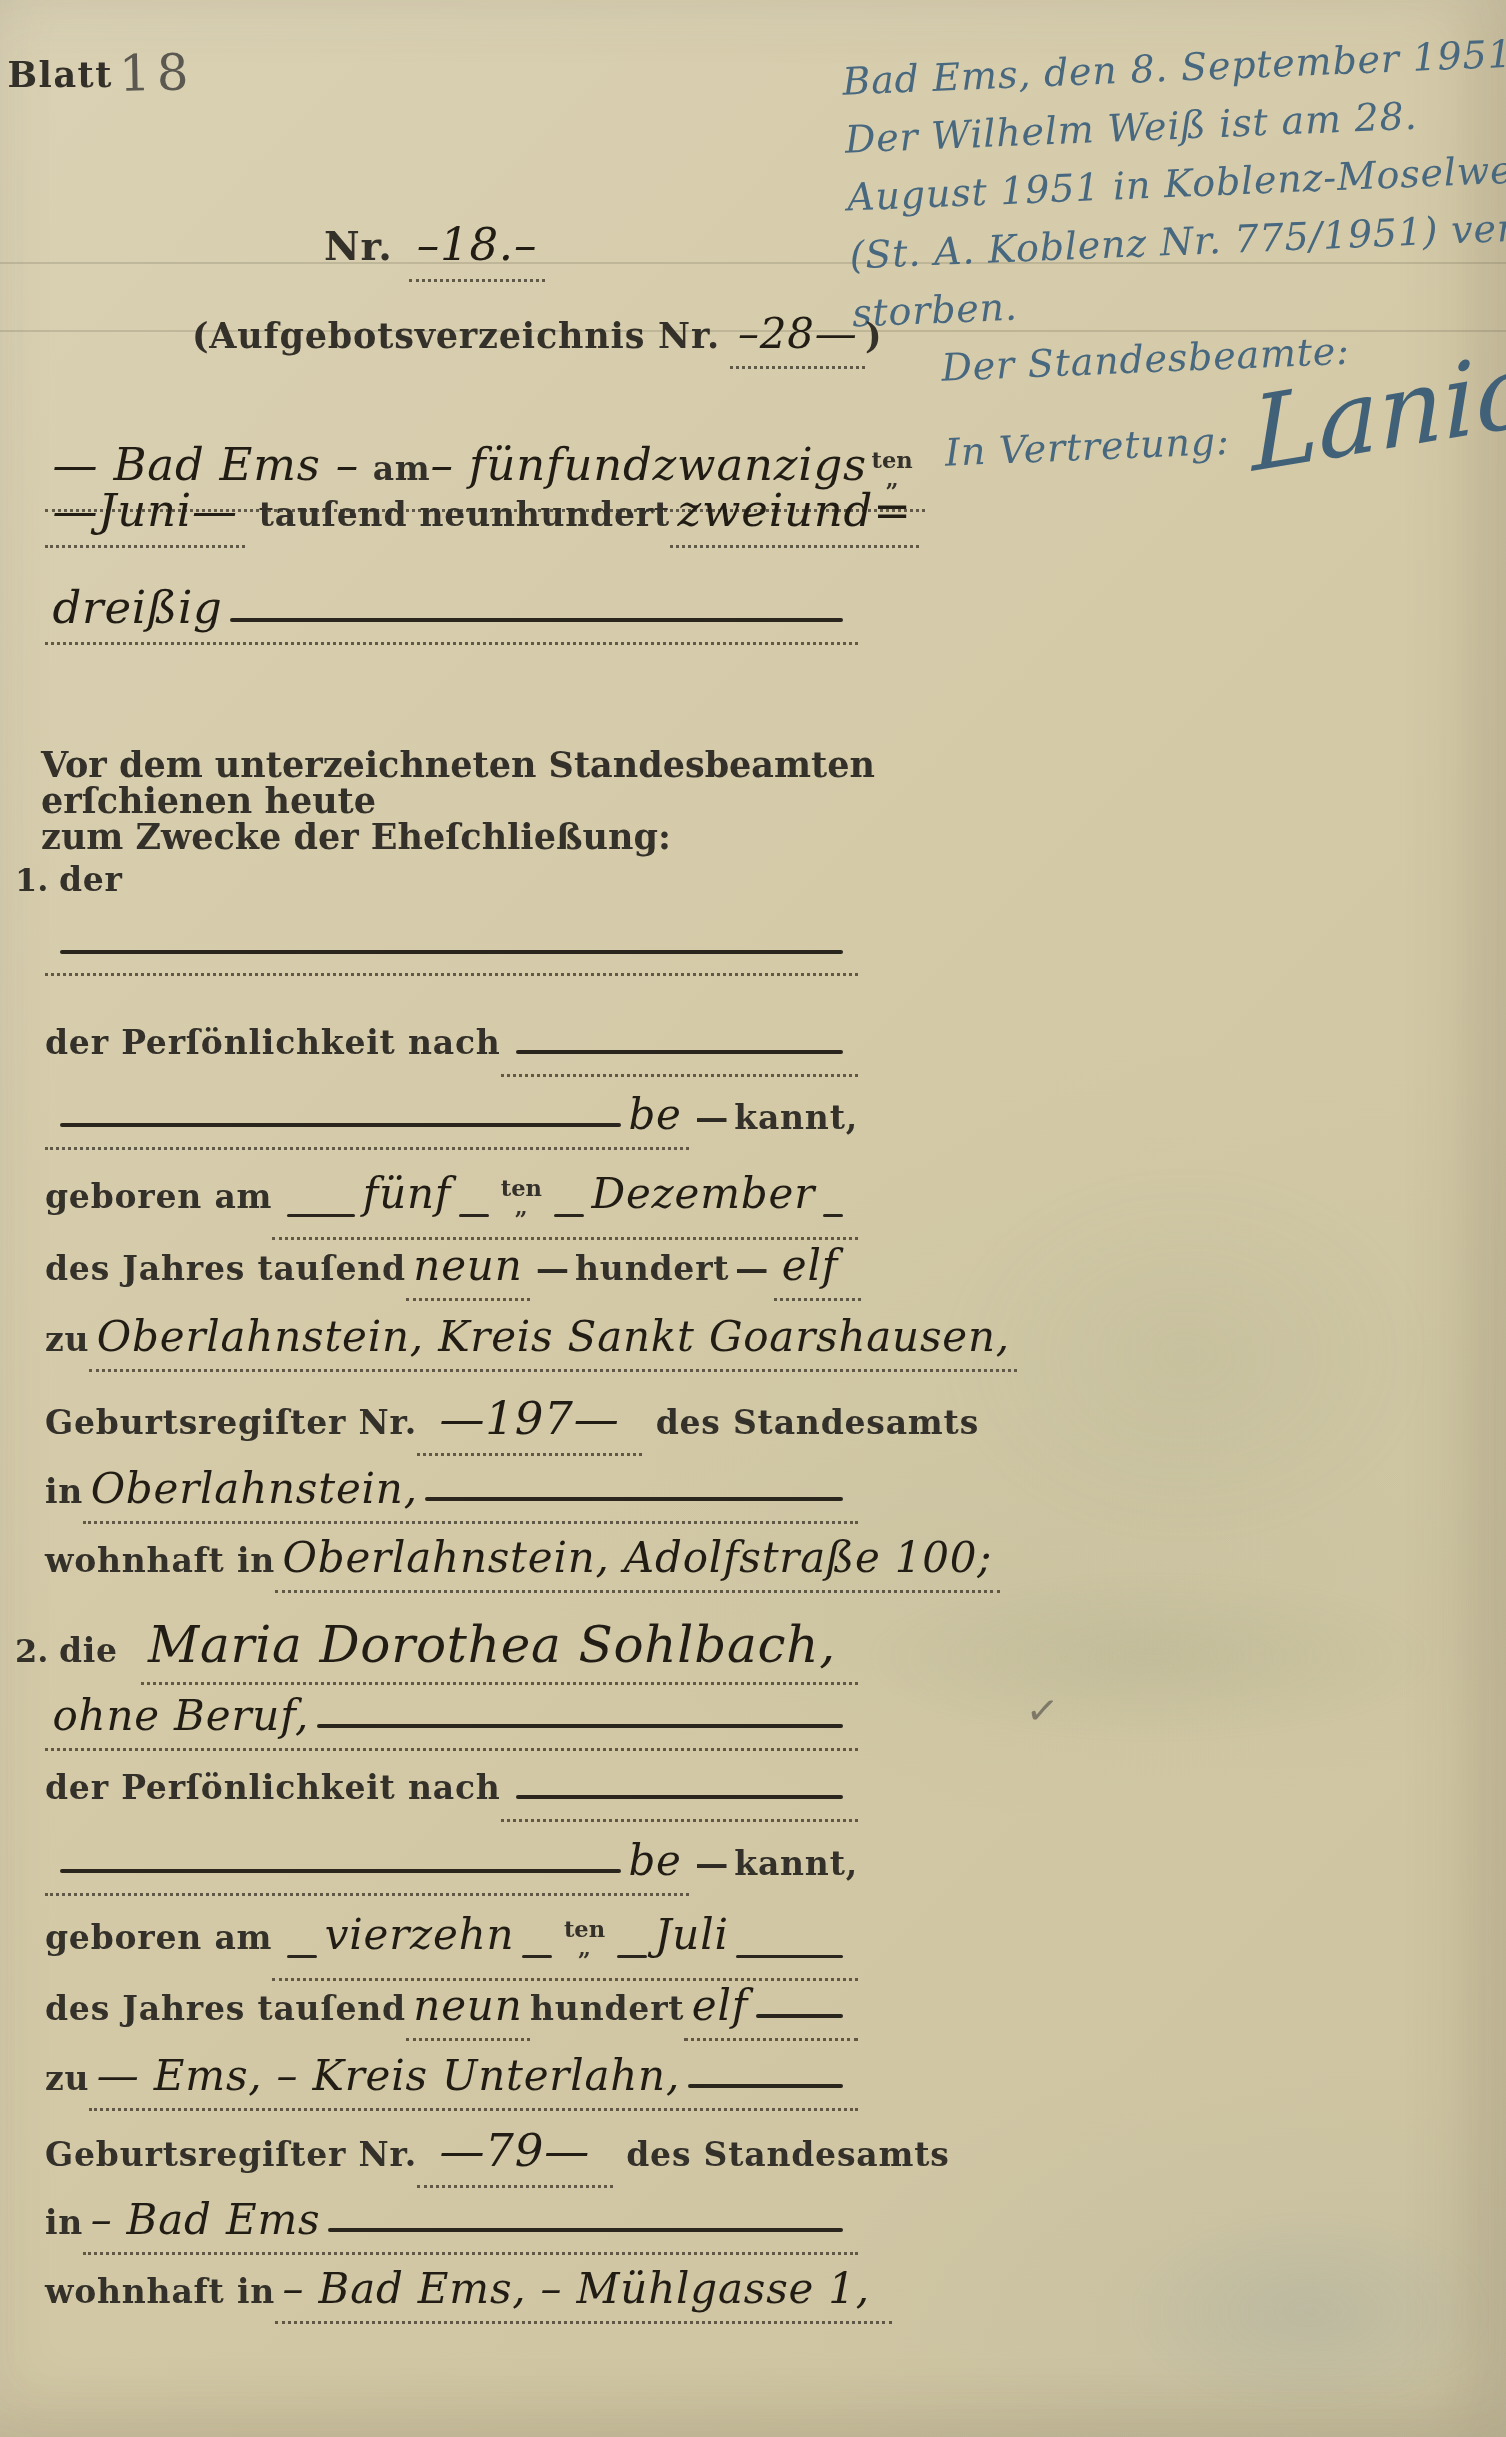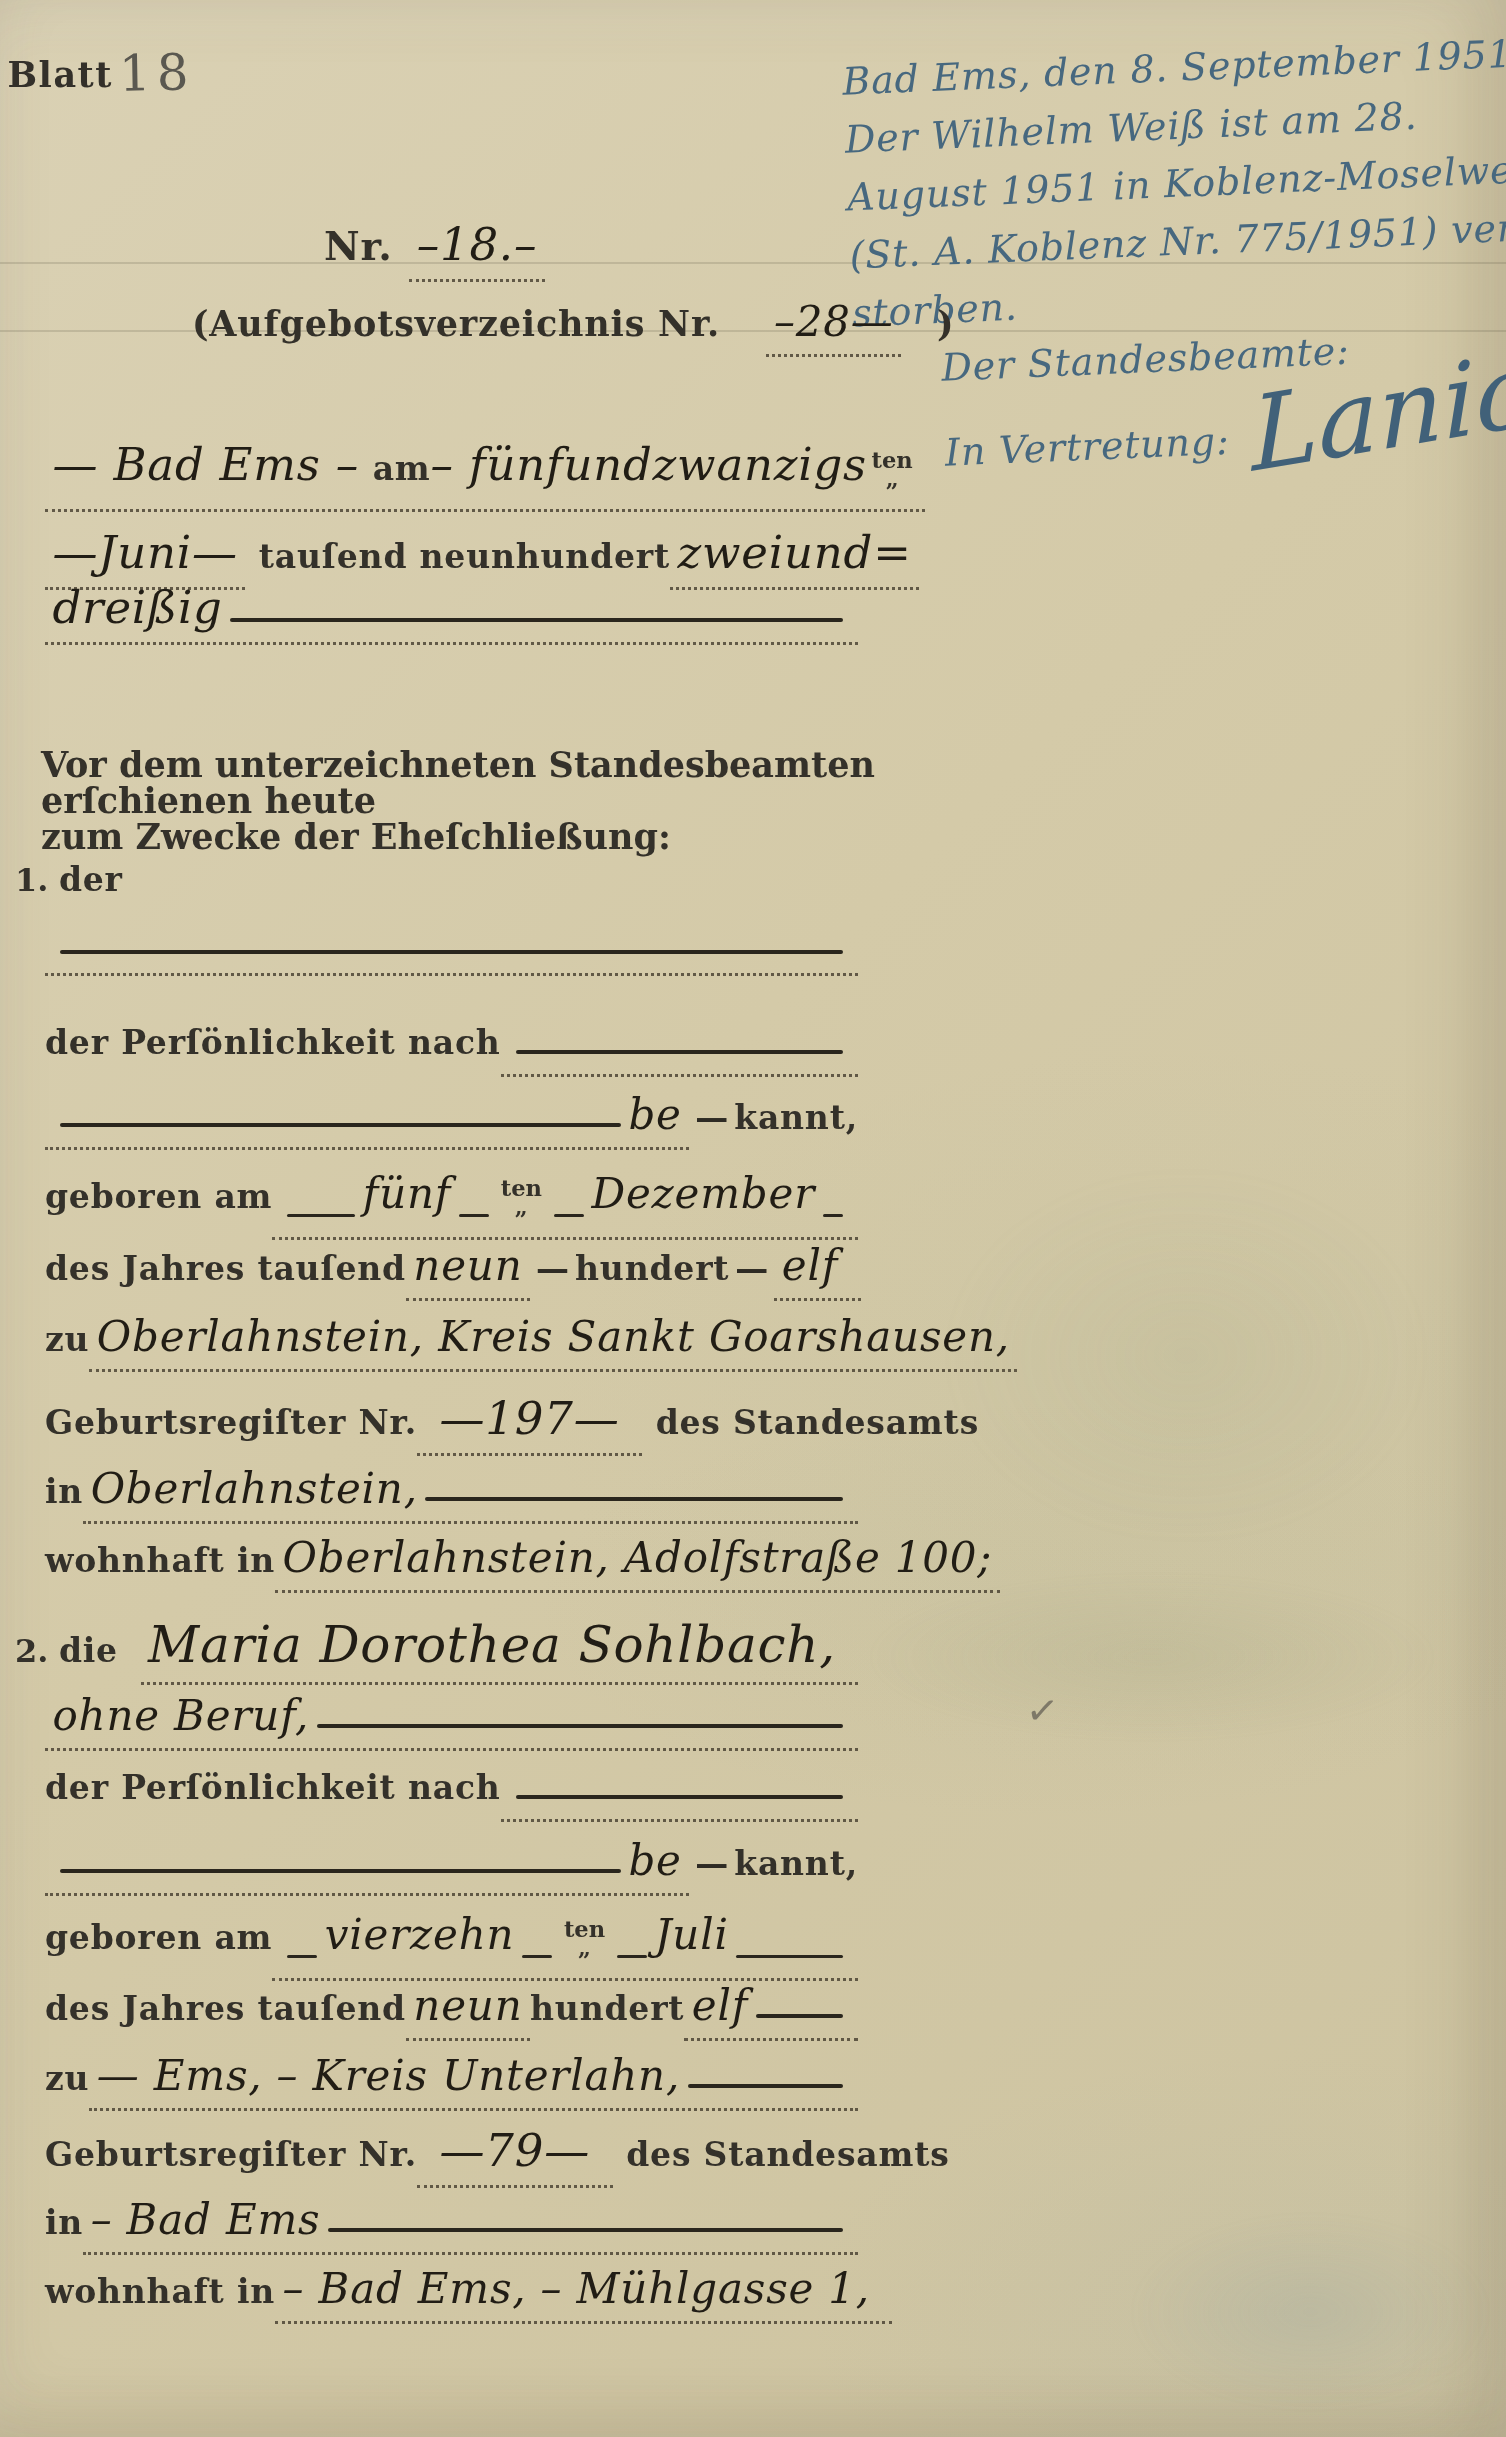--- a/index.html
+++ b/index.html
@@ -66,41 +66,41 @@
     </div>
   </div>
 
   <div class="row" style="left:324px;top:218px;">
     <span class="plabel" style="font-size:39px;margin-right:16.6px;">Nr.</span>
     <span class="entry">
         <span class="script v60">–18.–</span>
       </span>
   </div>
 
-  <div class="row" style="left:192px;top:297px;gap:36px;">
+  <div class="row" style="left:192px;top:309px;">
     <span class="plabel" style="font-size:35px;margin-right:10.5px;">(Aufgebotsverzeichnis Nr.</span>
     <span class="entry">
         <span class="script v56">–28—</span>
       </span>
     <span class="plabel" style="font-size:35px;">)</span>
   </div>
 
   <div class="row" style="left:45px;top:438px;width:813px;">
     <span class="entry sgrow">
       <span class="script v60">— Bad Ems –</span>
       <span class="gap"></span>
       <span class="plabel">am</span>
       <span class="script v60">– fünfundzwanzigs</span>
       <span class="ord">
         <span class="ord-t">ten</span>
           <span class="ord-m">„</span>
       </span>
     </span>
   </div>
-  <div class="row" style="left:45px;top:526px;width:813px;">
+  <div class="row" style="left:45px;top:484px;width:813px;">
     <span class="entry">
         <span class="script v60">—Juni—</span>
       </span>
     <span class="gap"></span>
     <span class="plabel">tauſend neunhundert</span>
     <span class="entry sgrow">
         <span class="script v60">zweiund=</span>
       </span>
   </div>
   <div class="row" style="left:45px;top:581px;width:813px;">

